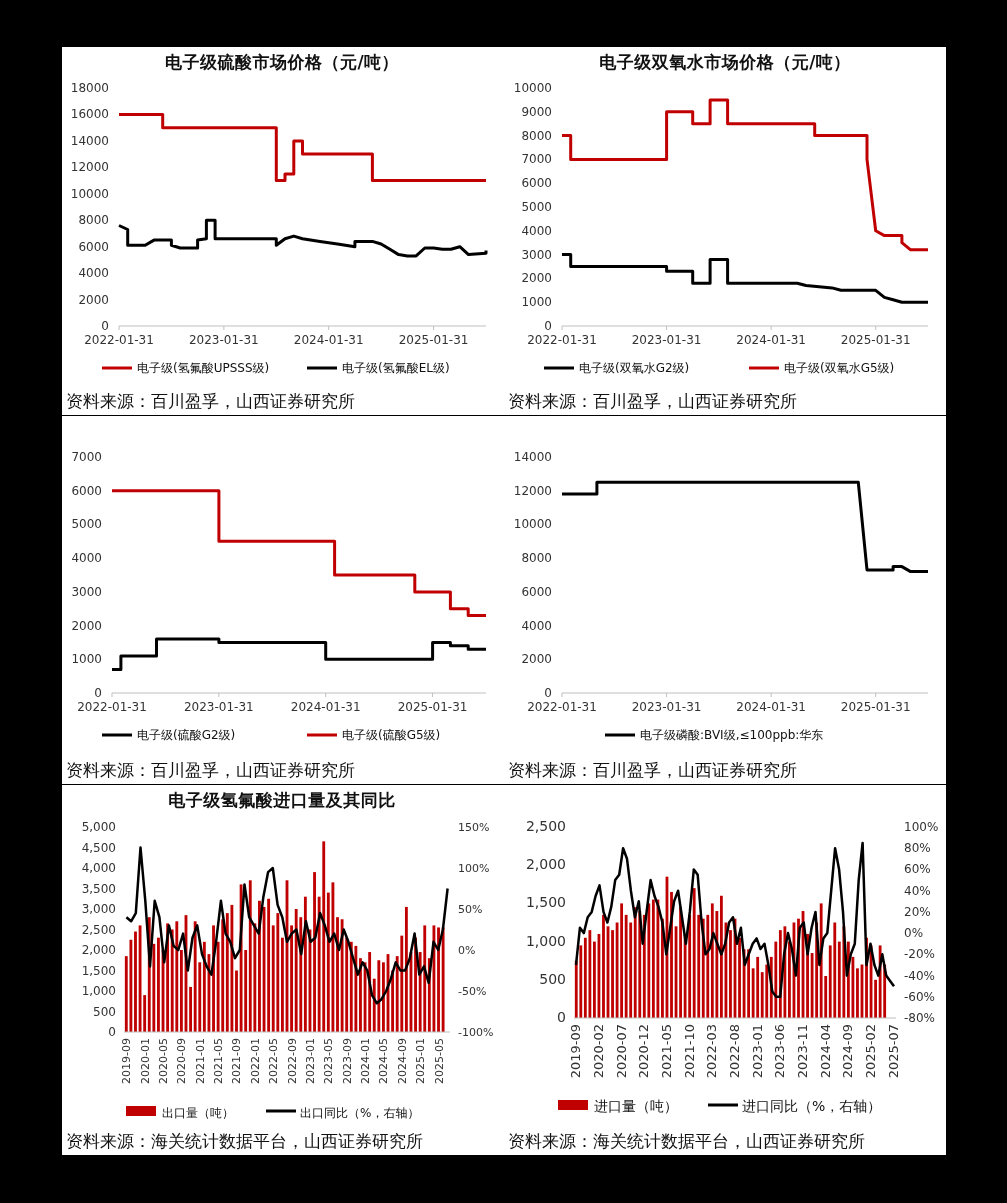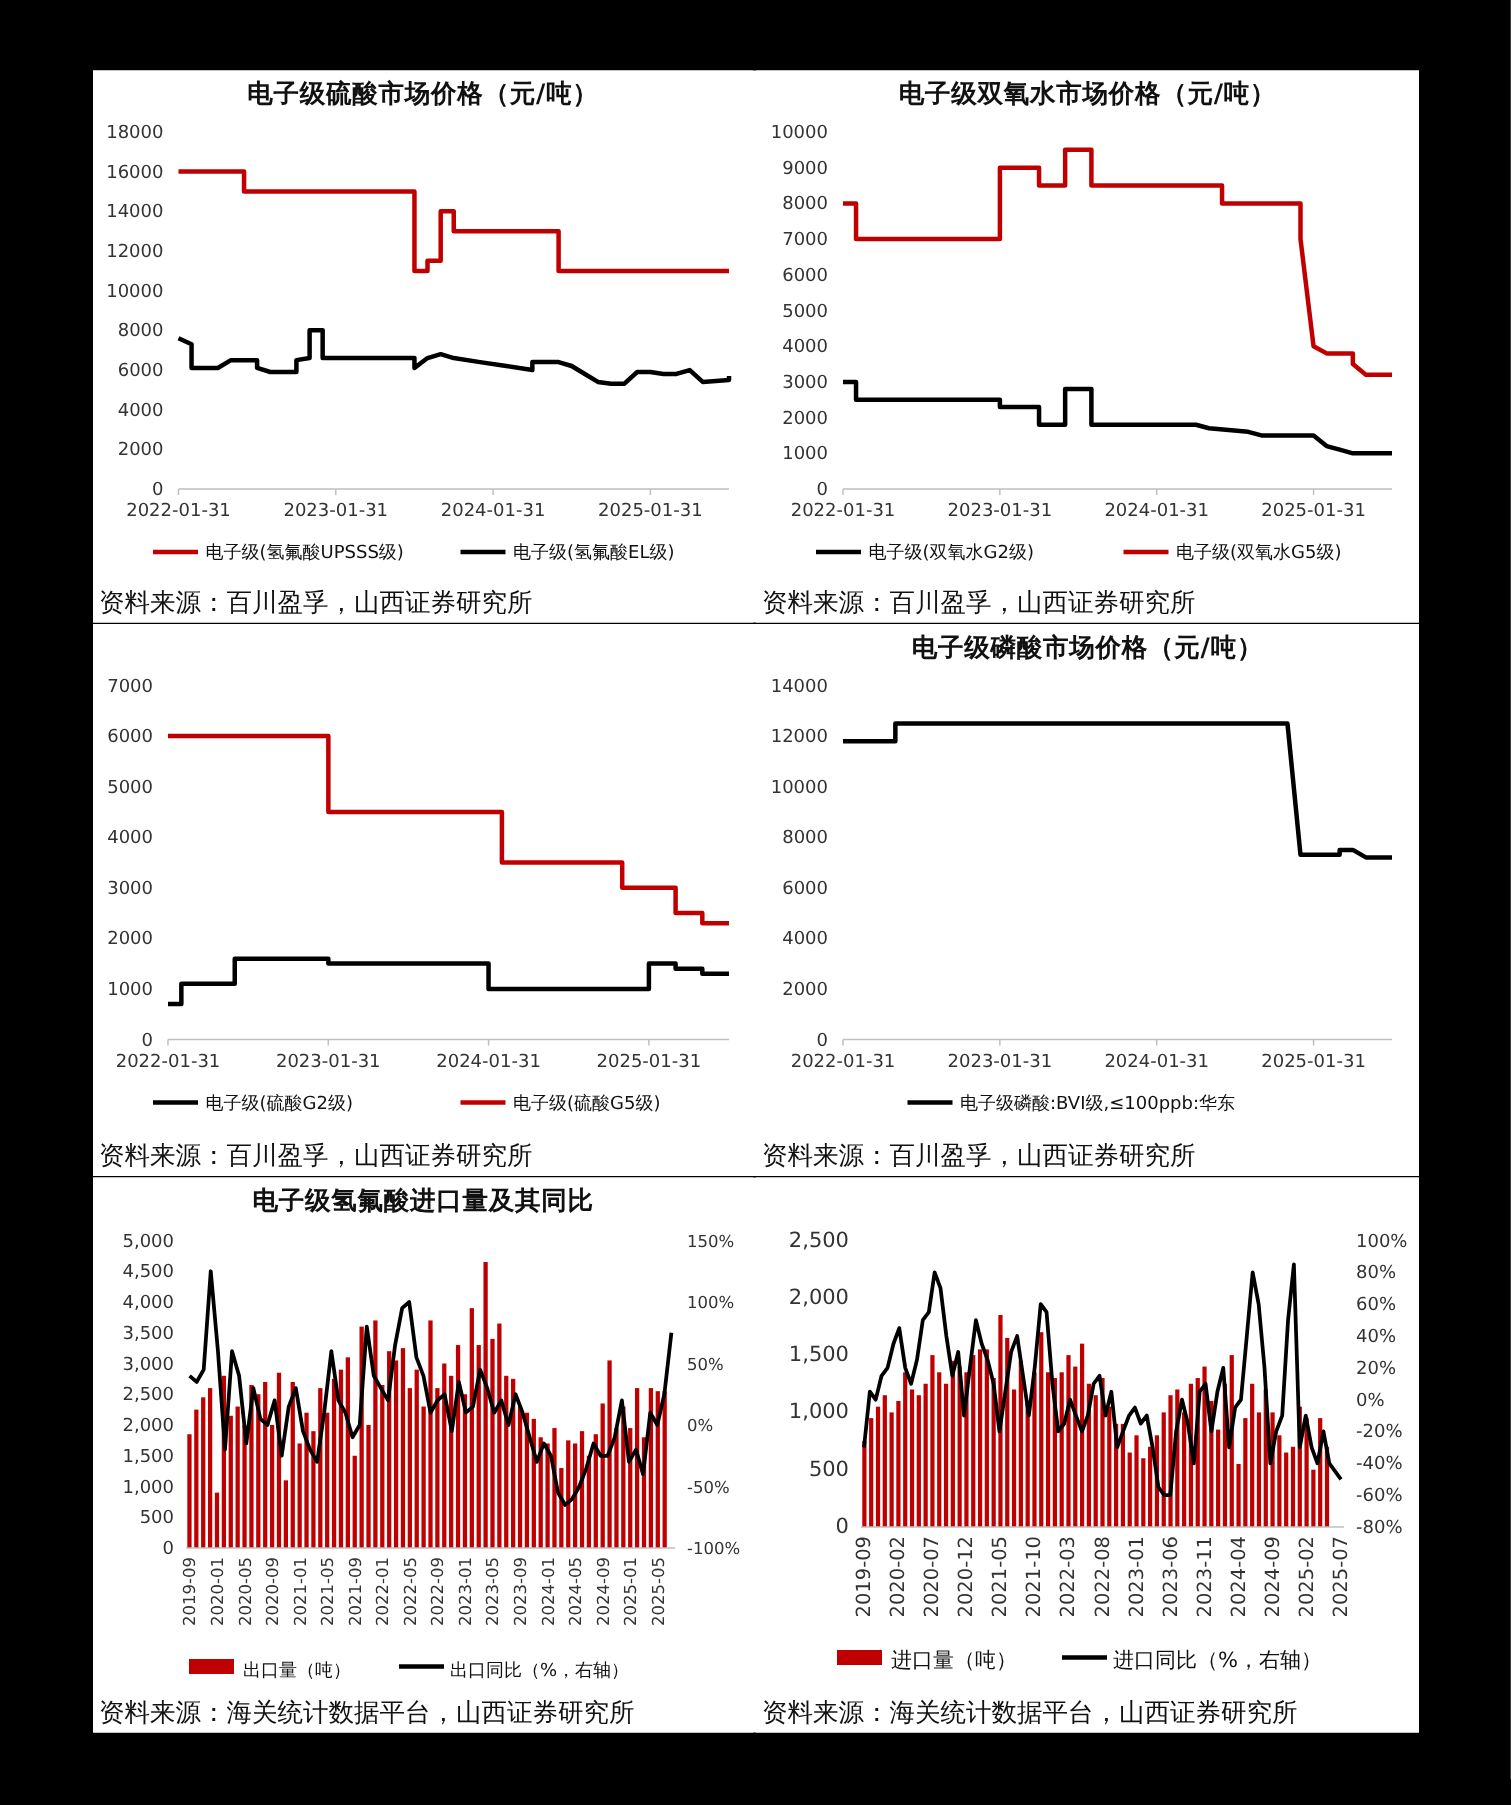--- a/index.html
+++ b/index.html
@@ -109,21 +109,20 @@
         <polyline points="50.0,74.7 156.9,74.7 156.9,125.3 272.6,125.3 272.6,159.0 352.8,159.0 352.8,175.9 388.4,175.9 388.4,192.7 406.2,192.7 406.2,199.5 424.0,199.5" fill="none" stroke="#C00000" stroke-width="3" stroke-linejoin="round"></polyline>
         <line x1="40" y1="319" x2="70" y2="319" stroke="#000000" stroke-width="3"></line>
         <text x="75" y="323" class="legend-text">电子级(硫酸G2级)</text>
         <line x1="245" y1="319" x2="275" y2="319" stroke="#C00000" stroke-width="3"></line>
         <text x="280" y="323" class="legend-text">电子级(硫酸G5级)</text>
       </svg>
     <div class="source">资料来源：百川盈孚，山西证券研究所</div>
   </div>
 
   <div class="panel" id="p3" style="left:442px;top:369px;width:442px;height:368px">
-    <div class="ptitle">电子级磷酸市场价格（元/吨）</div>
     <svg width="442" height="368">
         <text x="48" y="281" text-anchor="end" class="axis-text">0</text>
         <text x="48" y="247.28571428571428" text-anchor="end" class="axis-text">2000</text>
         <text x="48" y="213.57142857142856" text-anchor="end" class="axis-text">4000</text>
         <text x="48" y="179.85714285714286" text-anchor="end" class="axis-text">6000</text>
         <text x="48" y="146.14285714285714" text-anchor="end" class="axis-text">8000</text>
         <text x="48" y="112.42857142857142" text-anchor="end" class="axis-text">10000</text>
         <text x="48" y="78.71428571428572" text-anchor="end" class="axis-text">12000</text>
         <text x="48" y="45" text-anchor="end" class="axis-text">14000</text>
         <line x1="58" y1="277" x2="424" y2="277" stroke="#bfbfbf" stroke-width="1"></line>

